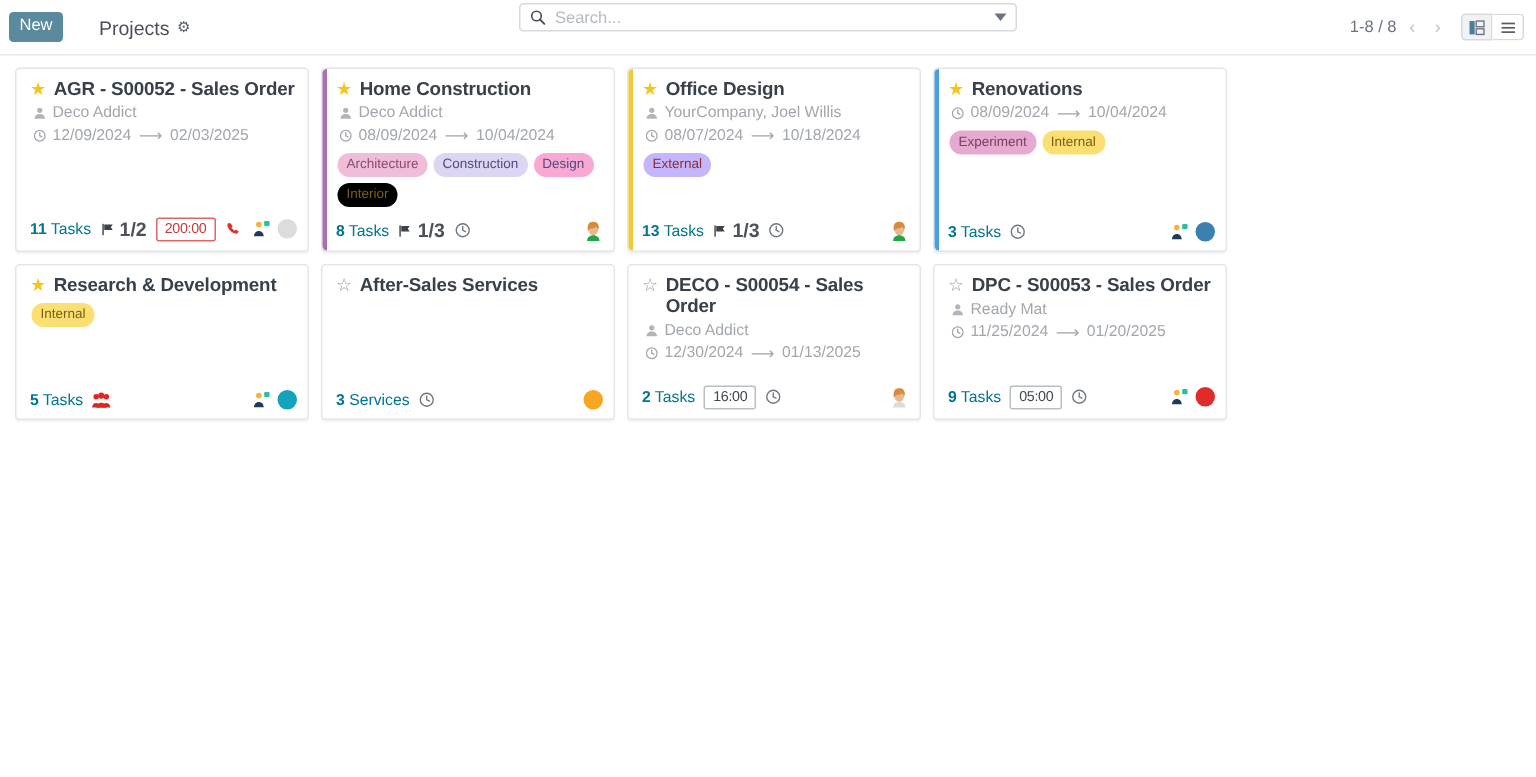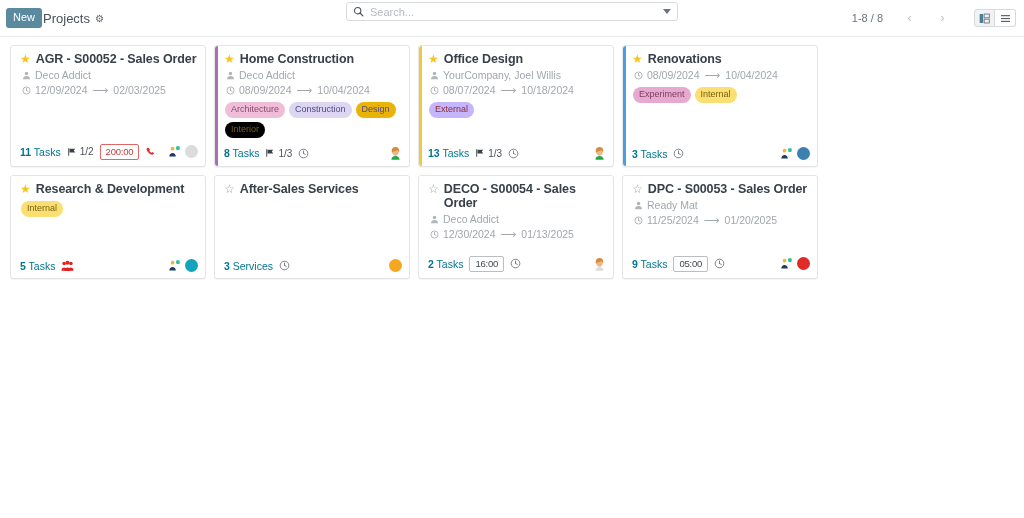--- a/index.html
+++ b/index.html
@@ -27,21 +27,21 @@
     color: #ffffff;
     font-size: 11px;
     line-height: 1;
     padding: 4px 7px 5px;
     border: none;
     border-radius: 3px;
     cursor: pointer;
     font-family: "Liberation Sans", sans-serif;
   }
   .breadcrumb {
-    margin-left: 1px;
+    margin-left: 24px;
     font-size: 13px;
     color: #4a4f59;
     display: flex;
     align-items: center;
     gap: 5px;
   }
   .gear-ico { font-size: 10px; color: #5a5f68; display: inline-block; }
 
   
   .searchwrap {
@@ -75,21 +75,21 @@
     border-right: 4px solid transparent;
     border-top: 5px solid #6b7280;
     margin-right: 2px;
     cursor: pointer;
   }
 
   .topright {
     margin-left: auto;
     display: flex;
     align-items: center;
-    gap: 16px;
+    gap: 0;
   }
   .pager-count { font-size: 11px; color: #6b7280; margin-right: 2px; }
   .pager-btn {
     width: 17px; height: 18px;
     display: flex; align-items: center; justify-content: center;
     color: #b9bec5; cursor: pointer;
     background: none; border: none;
     font-size: 12px;
   }
   .viewswitch { display: flex; margin-left: 7px; }
@@ -177,21 +177,21 @@
   }
   .tasks-link {
     font-size: 10.5px;
     color: #00758f;
     cursor: pointer;
     white-space: nowrap;
   }
   .tasks-link b { color: #00758f; }
   .flagwrap {
     display: flex; align-items: center; gap: 3px;
-    font-size: 10px; color: #4d5258;
+    font-size: 13px; color: #4d5258; font-weight: bold;
   }
   .time-badge {
     font-size: 9.5px;
     padding: 1px 5px 2px;
     border-radius: 2px;
     line-height: 1.2;
     letter-spacing: -0.2px;
   }
   .time-badge.danger { border: 1px solid #e06666; color: #c23c3c; }
   .time-badge.neutral { border: 1px solid #b9bfc0; color: #40484f; }
@@ -324,21 +324,21 @@
           </svg>
           <span class="dates">
             <span class="txt">08/09/2024</span>
             <span class="arrow-r">⟶</span>
             <span class="txt">10/04/2024</span>
           </span>
         </div>
         <div class="tags">
           <span class="tag" style="background:#f0bdd9;color:#8a4a6d">Architecture</span>
           <span class="tag" style="background:#dcd6f2;color:#514a80">Construction</span>
-          <span class="tag" style="background:#eab308;color:#514a80">Design</span>
+          <span class="tag" style="background:#f9a8d4;color:#514a80">Design</span>
           <span class="tag" style="background:#000000;color:#7a5f10">Interior</span>
         </div>
       </div>
       <div class="card-footer">
         <span class="tasks-link"><b>8</b> <span>Tasks</span></span>
         <span class="flagwrap">
           <svg width="10" height="10" viewBox="0 0 16 16">
             <rect x="2" y="2" width="1.5" height="12" fill="#3c4249"></rect>
             <path d="M4 2.6h9l-2 3 2 3H4z" fill="#3c4249"></path>
           </svg>

